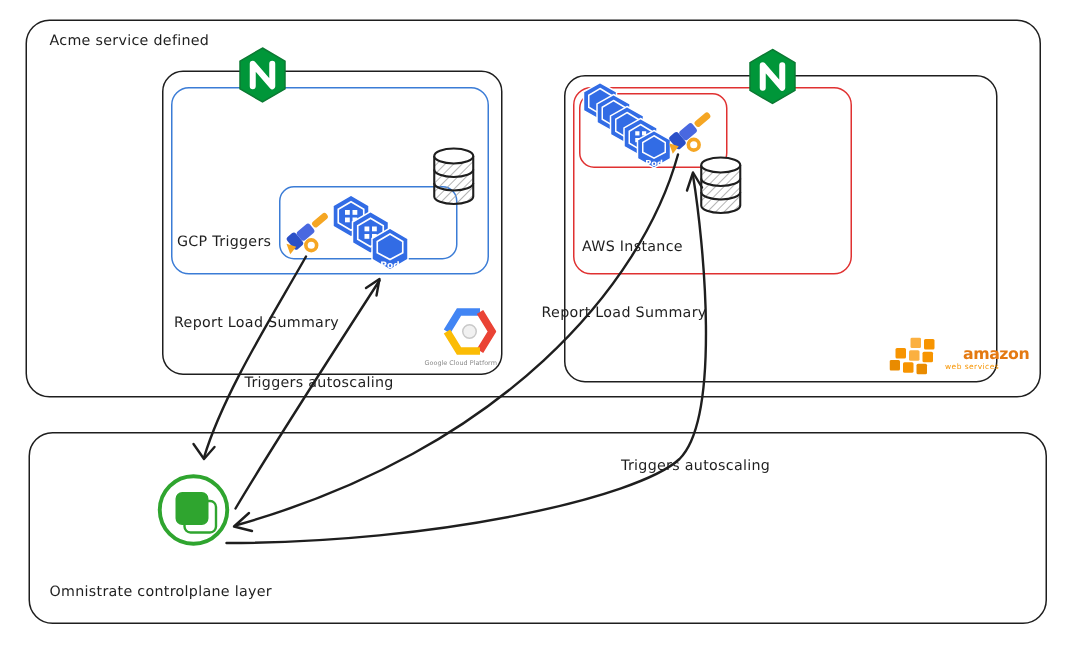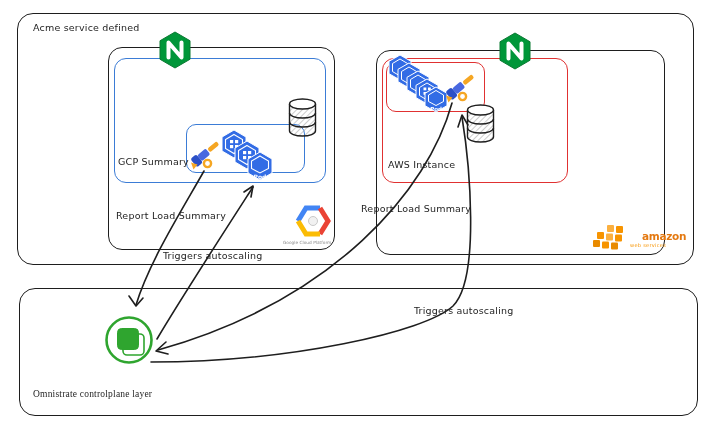--- a/index.html
+++ b/index.html
@@ -20,21 +20,21 @@
 <body>
 
 <div class="canvas">
 
   <div class="box" style="left:17px;top:13px;width:677px;height:252px;"></div>
   <div class="label" style="left:33px;top:22px;">Acme service defined</div>
 
   <div class="box" style="left:108px;top:47px;width:227px;height:203px;border-radius:14px;"></div>
   <div class="box blue" style="left:114px;top:58px;width:212px;height:125px;"></div>
   <div class="box blue small" style="left:186px;top:124px;width:119px;height:49px;"></div>
-  <div class="label" style="left:118px;top:156px;">GCP Summary</div>
+  <div class="label" style="left:118px;top:156px;">GCP Triggers</div>
 
   <svg class="icon" style="left:286px;top:97px;" width="33" height="41" viewBox="0 0 33 41">
     <defs>
         <pattern id="hatch1" width="4" height="4" patternTransform="rotate(45)" patternUnits="userSpaceOnUse">
           <line x1="0" y1="0" x2="0" y2="4" stroke="#9a9a9a" stroke-width="1"></line>
         </pattern>
       </defs>
     <path d="M3.5,7 v27 a13,5 0 0 0 26,0 v-27" fill="url(#hatch1)" stroke="#1e1e1e" stroke-width="1.4"></path>
     <path d="M3.5,16 a13,5 0 0 0 26,0" fill="none" stroke="#1e1e1e" stroke-width="1.4"></path>
     <path d="M3.5,25 a13,5 0 0 0 26,0" fill="none" stroke="#1e1e1e" stroke-width="1.4"></path>
@@ -163,21 +163,21 @@
     <rect x="9" y="16.5" width="7" height="7" rx="1" fill="#f79400"></rect>
     <rect x="18" y="17.5" width="7" height="7" rx="1" fill="#e98b00"></rect>
   </svg>
   <div class="amz-text" style="left:642px;top:231px;">amazon</div>
   <div class="amz-sub" style="left:630px;top:242px;">web services</div>
 
   <div class="label" style="left:361px;top:203px;">Report Load Summary</div>
   <div class="label" style="left:414px;top:305px;">Triggers autoscaling</div>
 
   <div class="box" style="left:19px;top:288px;width:679px;height:128px;"></div>
-  <div class="label" style="left:33px;top:389px;font-family:Liberation Serif, serif;">Omnistrate controlplane layer</div>
+  <div class="label" style="left:33px;top:389px;">Omnistrate controlplane layer</div>
 
   <svg class="icon" style="left:103px;top:314px;" width="52" height="52" viewBox="0 0 52 52">
     <circle cx="26" cy="26" r="22.5" fill="#ffffff" stroke="#2fa52f" stroke-width="2.6"></circle>
     <rect x="20" y="20" width="21" height="21" rx="4" fill="#ffffff" stroke="#2fa52f" stroke-width="1.6"></rect>
     <rect x="14.5" y="14.5" width="21" height="21" rx="4" fill="#2fa52f" stroke="#2fa52f"></rect>
   </svg>
 
   <svg class="arrows" width="720" height="434" viewBox="0 0 720 434">
     <g fill="none" stroke="#1e1e1e" stroke-width="1.6" stroke-linecap="round" stroke-linejoin="round">
       <g>

